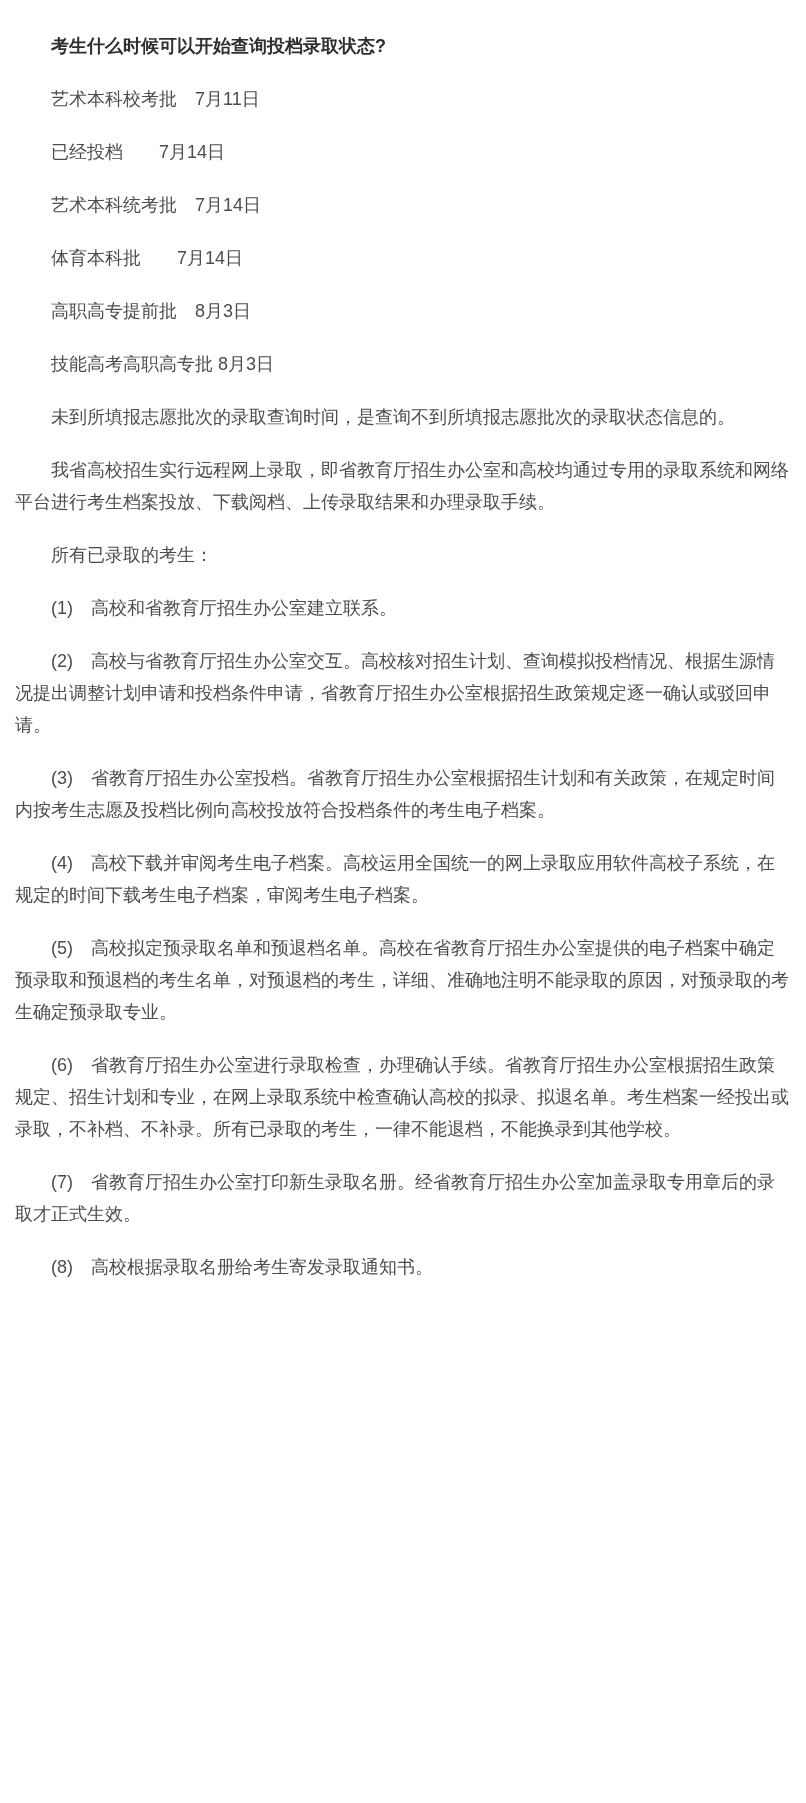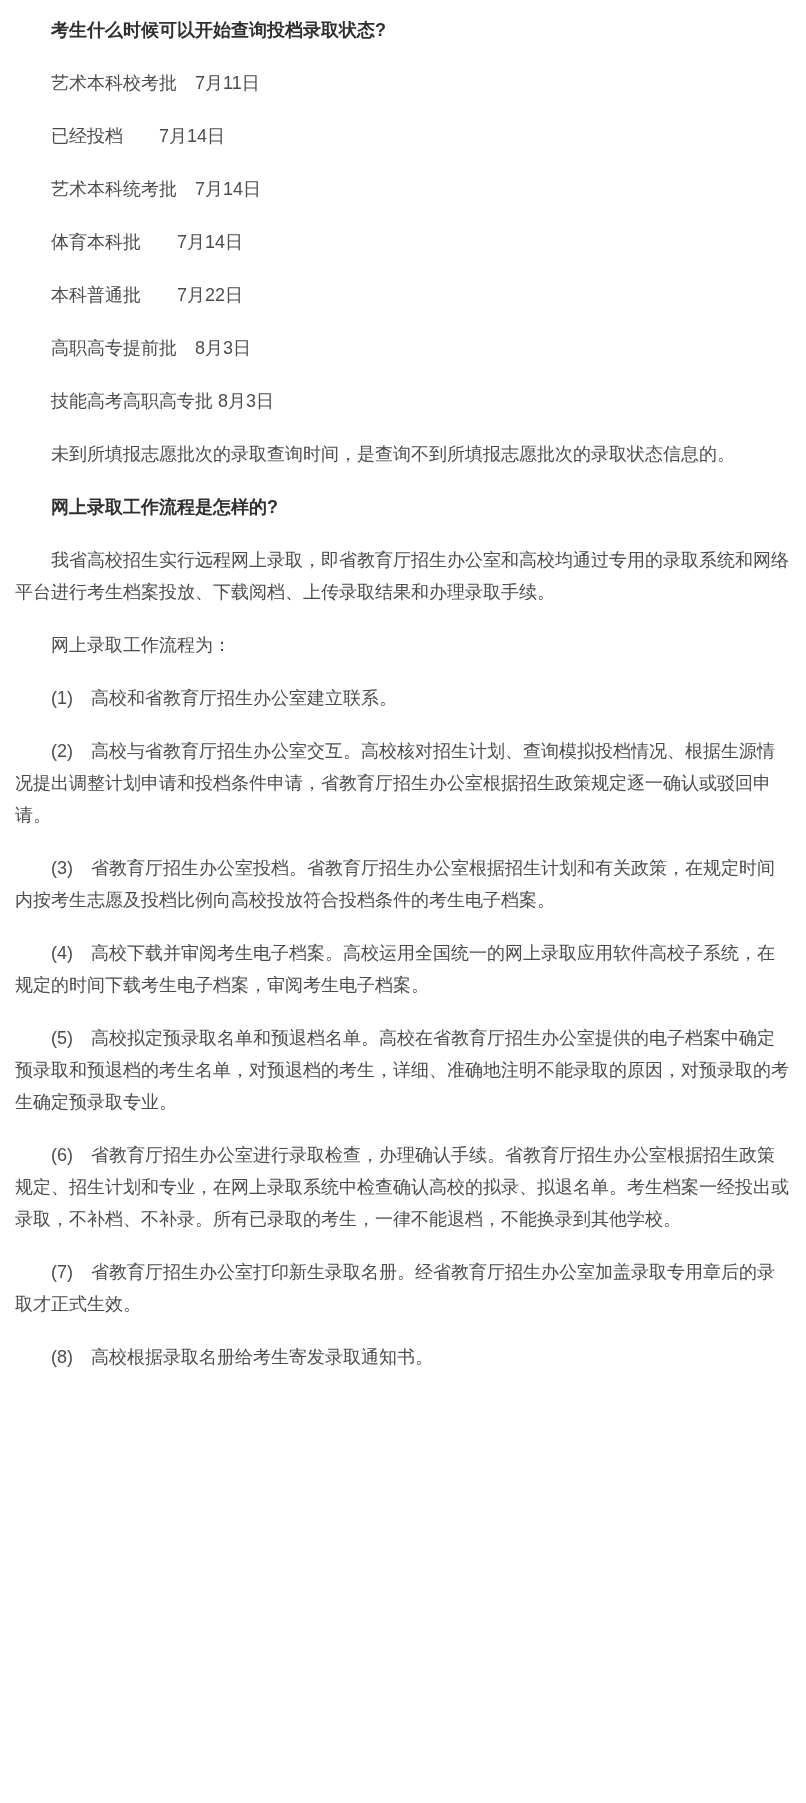--- a/index.html
+++ b/index.html
@@ -13,21 +13,21 @@
     box-sizing: border-box;
     background: #ffffff;
     padding: 14px 15px 25px 15px;
     font-family: "Liberation Sans", "DejaVu Sans", sans-serif;
     font-size: 18px;
     line-height: 32px;
     color: #4c4c4c;
     overflow: hidden;
   }
   .para {
-    margin: 0 0 21px 0;
+    margin: 16px 0 21px 0;
     text-indent: 2em;
     word-break: break-all;
   }
   .heading {
     font-weight: bold;
     color: #2f2f2f;
   }
   .schedule-row .batch {
     white-space: pre;
   }
@@ -41,32 +41,30 @@
 <div class="article">
 
   <p class="para heading">考生什么时候可以开始查询投档录取状态?</p>
 
 
   <div>
     <p class="para schedule-row"><span class="batch">艺术本科校考批　</span><span class="date">7月11日</span></p>
     <p class="para schedule-row"><span class="batch">已经投档　　</span><span class="date">7月14日</span></p>
     <p class="para schedule-row"><span class="batch">艺术本科统考批　</span><span class="date">7月14日</span></p>
     <p class="para schedule-row"><span class="batch">体育本科批　　</span><span class="date">7月14日</span></p>
-    <p class="para schedule-row"><span class="batch">本科普通批　　</span><span class="date">7月22日</span></p>
     <p class="para schedule-row"><span class="batch">高职高专提前批　</span><span class="date">8月3日</span></p>
     <p class="para schedule-row"><span class="batch">技能高考高职高专批 </span><span class="date">8月3日</span></p>
   </div>
 
   <p class="para">未到所填报志愿批次的录取查询时间，是查询不到所填报志愿批次的录取状态信息的。</p>
 
-  <p class="para heading">网上录取工作流程是怎样的?</p>
 
   <p class="para">我省高校招生实行远程网上录取，即省教育厅招生办公室和高校均通过专用的录取系统和网络平台进行考生档案投放、下载阅档、上传录取结果和办理录取手续。</p>
 
-  <p class="para">网上录取工作流程为：</p>
+  <p class="para">所有已录取的考生：</p>
 
   <div>
     <p class="para">(1)　高校和省教育厅招生办公室建立联系。</p>
     <p class="para">(2)　高校与省教育厅招生办公室交互。高校核对招生计划、查询模拟投档情况、根据生源情况提出调整计划申请和投档条件申请，省教育厅招生办公室根据招生政策规定逐一确认或驳回申请。</p>
     <p class="para">(3)　省教育厅招生办公室投档。省教育厅招生办公室根据招生计划和有关政策，在规定时间内按考生志愿及投档比例向高校投放符合投档条件的考生电子档案。</p>
     <p class="para">(4)　高校下载并审阅考生电子档案。高校运用全国统一的网上录取应用软件高校子系统，在规定的时间下载考生电子档案，审阅考生电子档案。</p>
     <p class="para">(5)　高校拟定预录取名单和预退档名单。高校在省教育厅招生办公室提供的电子档案中确定预录取和预退档的考生名单，对预退档的考生，详细、准确地注明不能录取的原因，对预录取的考生确定预录取专业。</p>
     <p class="para">(6)　省教育厅招生办公室进行录取检查，办理确认手续。省教育厅招生办公室根据招生政策规定、招生计划和专业，在网上录取系统中检查确认高校的拟录、拟退名单。考生档案一经投出或录取，不补档、不补录。所有已录取的考生，一律不能退档，不能换录到其他学校。</p>
     <p class="para">(7)　省教育厅招生办公室打印新生录取名册。经省教育厅招生办公室加盖录取专用章后的录取才正式生效。</p>
     <p class="para">(8)　高校根据录取名册给考生寄发录取通知书。</p>

